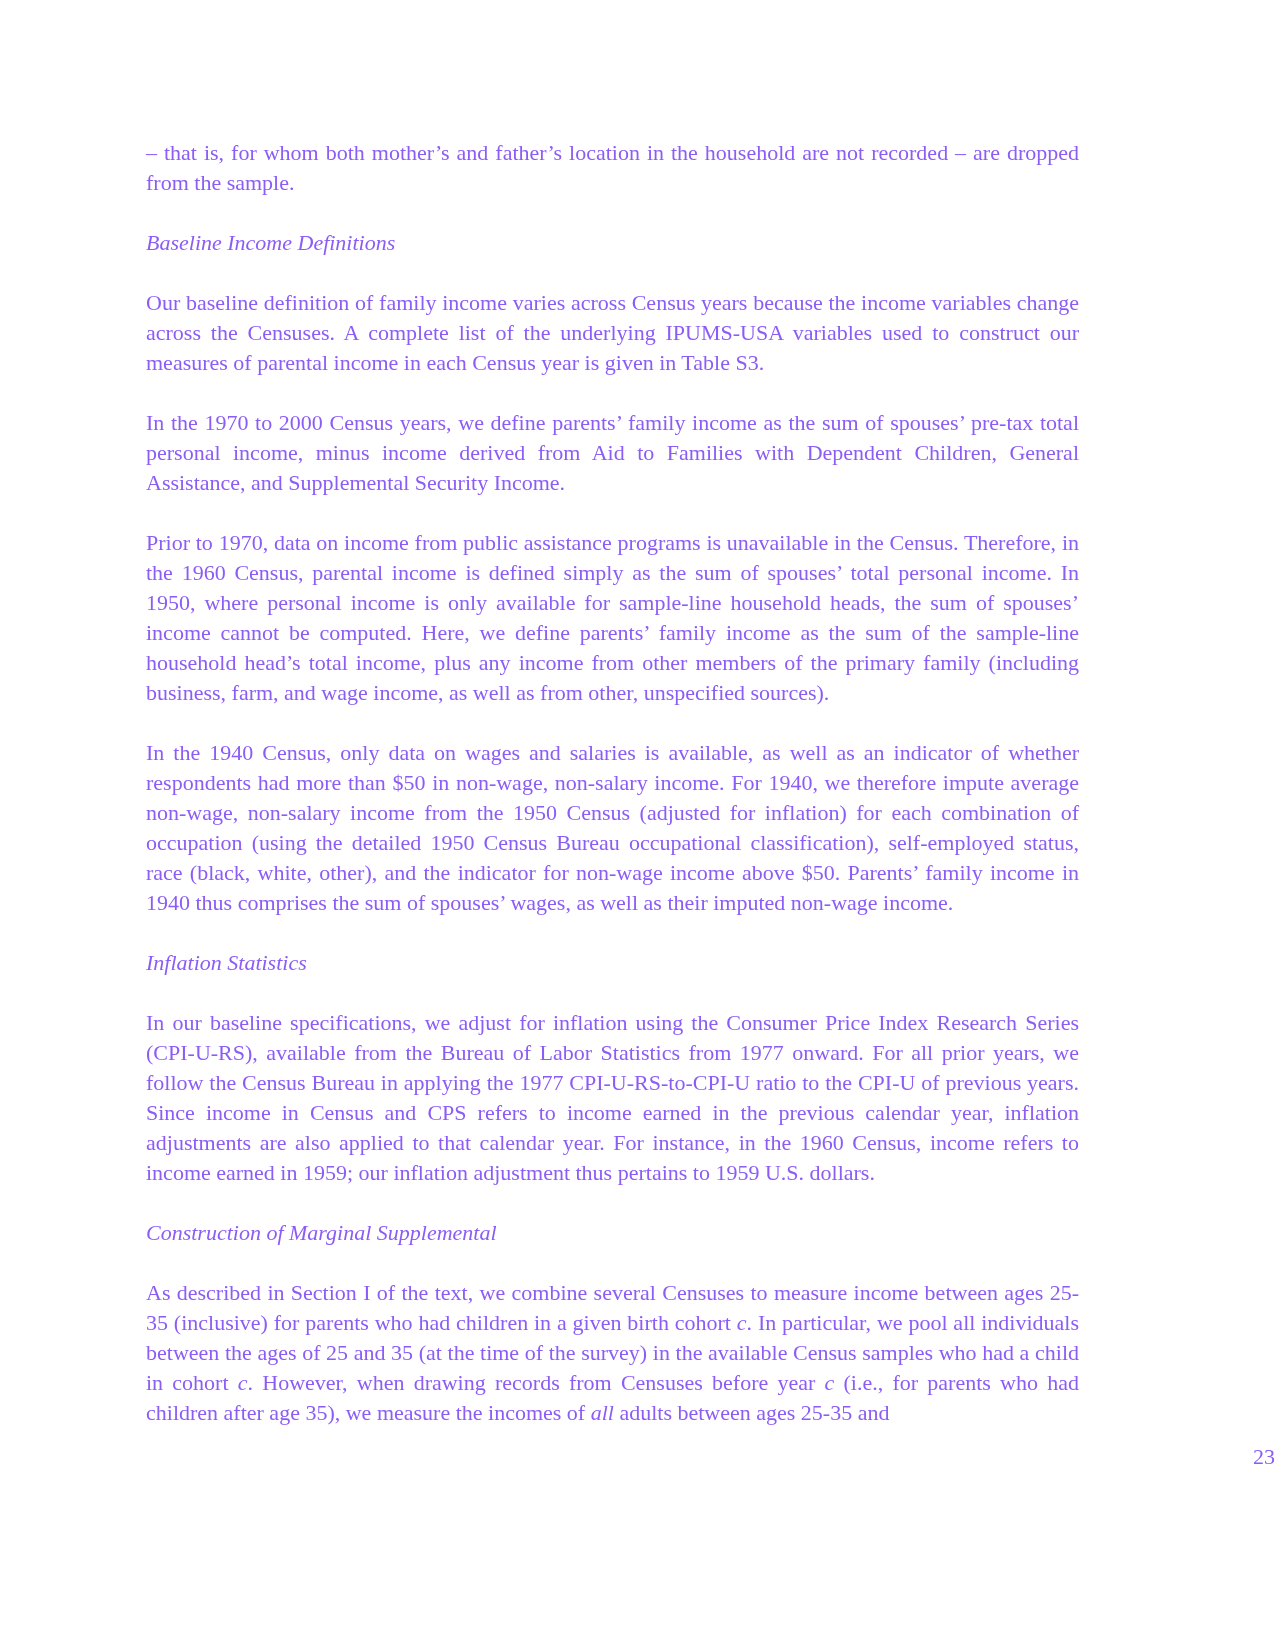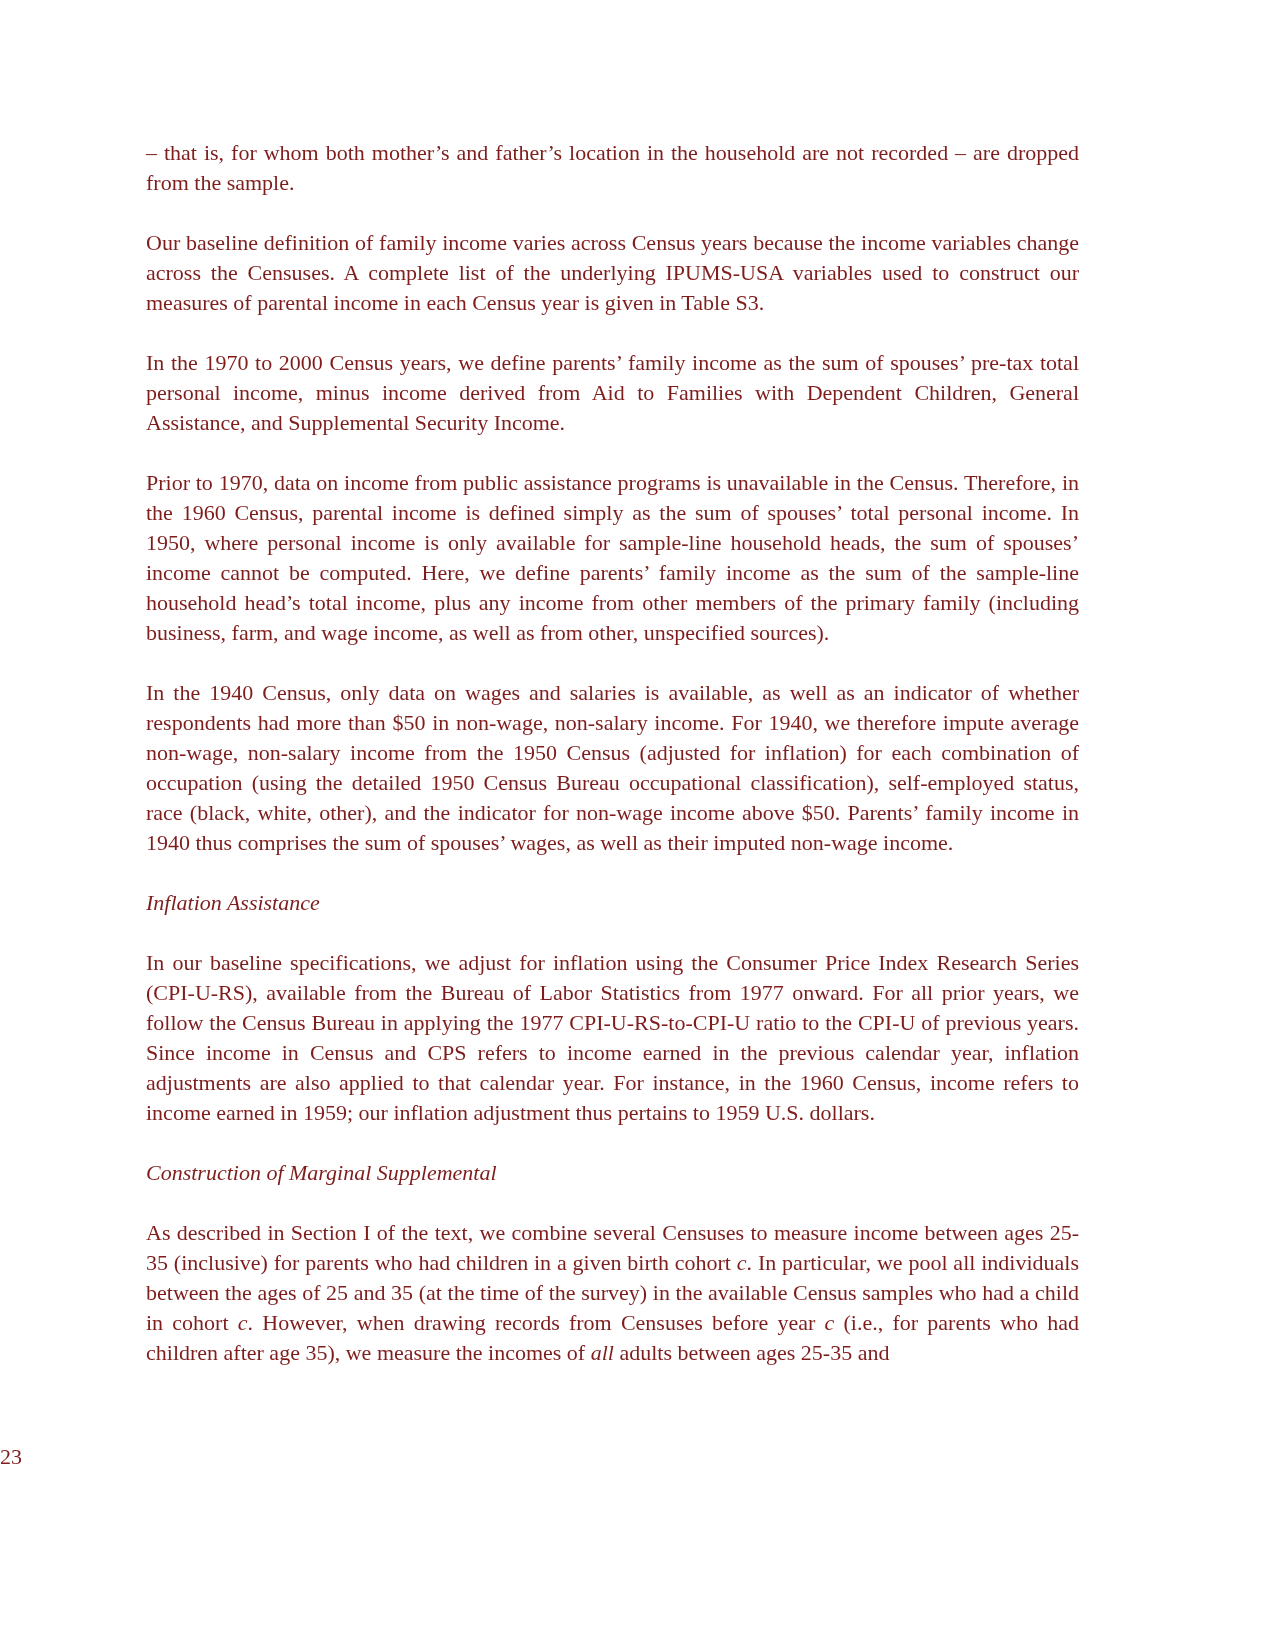--- a/index.html
+++ b/index.html
@@ -6,21 +6,21 @@
   html, body {
     margin: 0;
     padding: 0;
     background: #ffffff;
   }
   .page {
     position: relative;
     width: 1275px;
     height: 1650px;
     background: #ffffff;
-    color: #7f1d1d;
+    color: #8b5cf6;
     font-family: "Liberation Serif", "DejaVu Serif", serif;
     font-size: 22px;
     line-height: 30px;
     overflow: hidden;
     margin: 0 auto;
   }
   .content {
     position: absolute;
     top: 138px;
     left: 146px;
@@ -39,32 +39,33 @@
     text-align: left;
   }
   .italic {
     font-style: italic;
   }
   .footer {
     position: absolute;
     top: 1442px;
     left: 0;
     right: 0;
-    text-align: left;
+    text-align: right;
   }
 </style>
 </head>
 <body>
 
 <div class="page">
   <main class="content">
       <p class="paragraph"><span>– that is, for whom both mother’s and father’s location in the household are not recorded – are dropped from the sample.</span></p>
+      <h2 class="heading"><span>Baseline Income Definitions</span></h2>
       <p class="paragraph"><span>Our baseline definition of family income varies across Census years because the income variables change across the Censuses. A complete list of the underlying IPUMS-USA variables used to construct our measures of parental income in each Census year is given in Table S3.</span></p>
       <p class="paragraph"><span>In the 1970 to 2000 Census years, we define parents’ family income as the sum of spouses’ pre-tax total personal income, minus income derived from Aid to Families with Dependent Children, General Assistance, and Supplemental Security Income.</span></p>
       <p class="paragraph"><span>Prior to 1970, data on income from public assistance programs is unavailable in the Census. Therefore, in the 1960 Census, parental income is defined simply as the sum of spouses’ total personal income. In 1950, where personal income is only available for sample-line household heads, the sum of spouses’ income cannot be computed. Here, we define parents’ family income as the sum of the sample-line household head’s total income, plus any income from other members of the primary family (including business, farm, and wage income, as well as from other, unspecified sources).</span></p>
       <p class="paragraph"><span>In the 1940 Census, only data on wages and salaries is available, as well as an indicator of whether respondents had more than $50 in non-wage, non-salary income. For 1940, we therefore impute average non-wage, non-salary income from the 1950 Census (adjusted for inflation) for each combination of occupation (using the detailed 1950 Census Bureau occupational classification), self-employed status, race (black, white, other), and the indicator for non-wage income above $50. Parents’ family income in 1940 thus comprises the sum of spouses’ wages, as well as their imputed non-wage income.</span></p>
-      <h2 class="heading"><span>Inflation Assistance</span></h2>
+      <h2 class="heading"><span>Inflation Statistics</span></h2>
       <p class="paragraph"><span>In our baseline specifications, we adjust for inflation using the Consumer Price Index Research Series (CPI-U-RS), available from the Bureau of Labor Statistics from 1977 onward. For all prior years, we follow the Census Bureau in applying the 1977 CPI-U-RS-to-CPI-U ratio to the CPI-U of previous years. Since income in Census and CPS refers to income earned in the previous calendar year, inflation adjustments are also applied to that calendar year. For instance, in the 1960 Census, income refers to income earned in 1959; our inflation adjustment thus pertains to 1959 U.S. dollars.</span></p>
       <h2 class="heading"><span>Construction of Marginal Supplemental</span></h2>
       <p class="paragraph"><span>As described in Section I of the text, we combine several Censuses to measure income between ages 25-35 (inclusive) for parents who had children in a given birth cohort </span><span class="italic">c</span><span>. In particular, we pool all individuals between the ages of 25 and 35 (at the time of the survey) in the available Census samples who had a child in cohort </span><span class="italic">c</span><span>. However, when drawing records from Censuses before year </span><span class="italic">c</span><span> (i.e., for parents who had children after age 35), we measure the incomes of </span><span class="italic">all</span><span> adults between ages 25-35 and</span></p>
     </main>
   <div class="footer">23</div>
 </div>
 
 </body></html>

